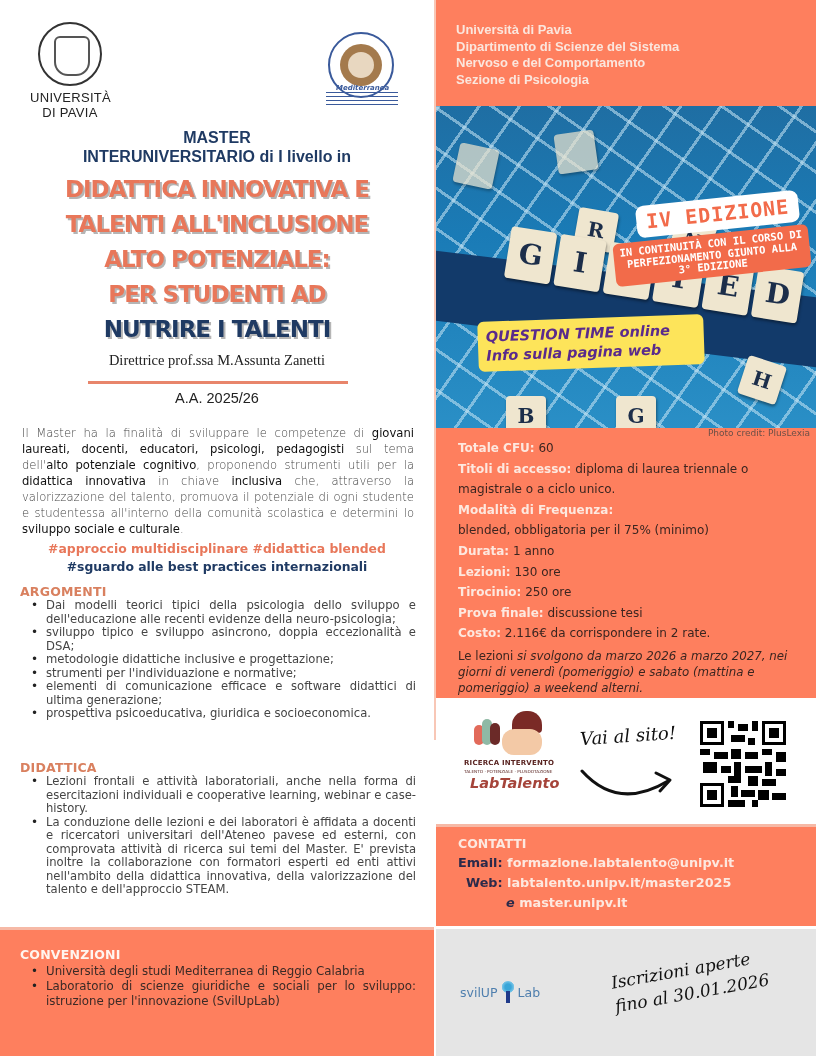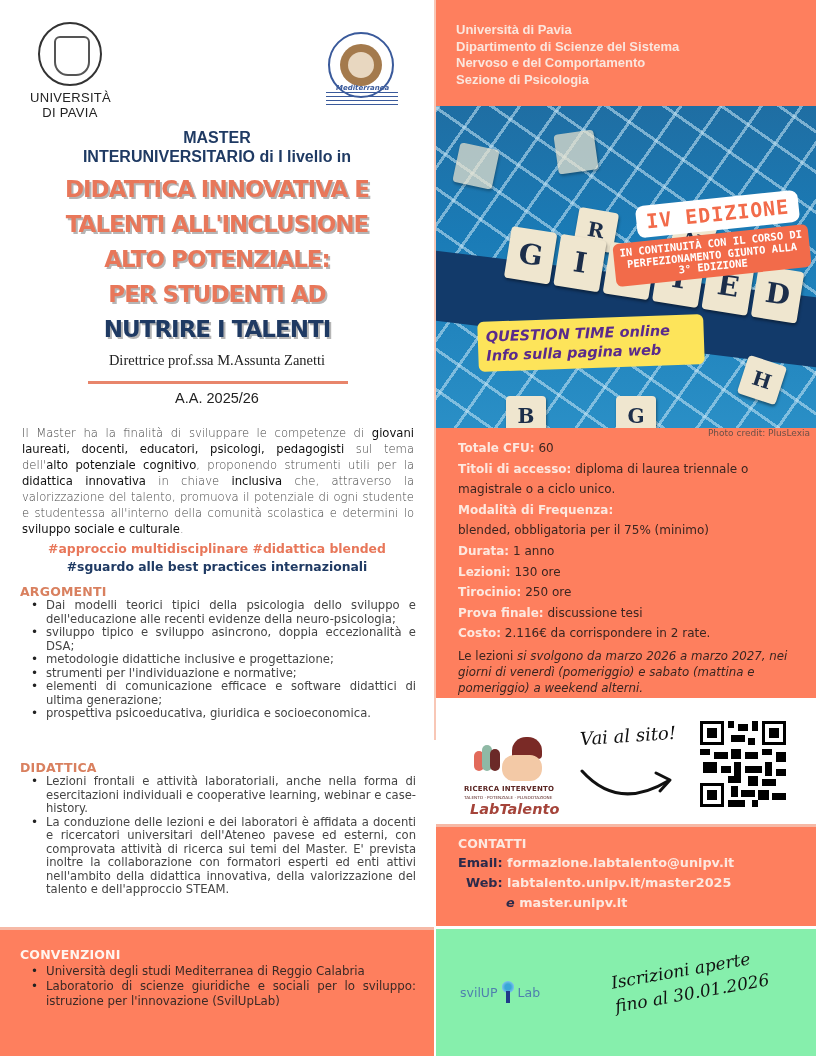--- a/index.html
+++ b/index.html
@@ -67,38 +67,38 @@
   .badge-qt { position: absolute; left: 42px; top: 312px; width: 226px; background: #fde45a; border-radius: 6px; padding: 6px 8px; transform: rotate(-2deg); font-family: "DejaVu Sans", sans-serif; font-style: italic; font-weight: bold; font-size: 14.5px; line-height: 19px; color: #5a2a8c; }
   .credit { position: absolute; right: 6px; top: 428px; font-size: 9px; color: #6b4f47; }
 
   .info { position: absolute; left: 0; top: 428px; width: 380px; height: 270px; background: #fe7f5e; padding: 10px 14px 0 22px; }
   .info .row { font-size: 12px; line-height: 20.6px; color: #3b2520; font-family: "DejaVu Sans", sans-serif; }
   .info .k { font-weight: bold; color: #fde8df; }
   .info .note { font-size: 11.8px; line-height: 16px; color: #3b2520; margin-top: 4px; }
   .info .note i { font-style: italic; }
 
   .lab { position: absolute; left: 0; top: 703px; width: 380px; height: 116px; background: #fff; }
-  .lab-logo { position: absolute; left: 28px; top: 34px; width: 96px; height: 92px; }
+  .lab-logo { position: absolute; left: 28px; top: 8px; width: 96px; height: 92px; }
   .lab-logo .pic { position: absolute; left: 8px; top: 0; width: 80px; height: 46px; }
   .lab-logo .pic span { position: absolute; border-radius: 10px; }
   .lab-logo .t1 { font-size: 7px; font-weight: bold; color: #5a2522; position: absolute; top: 48px; left: 0; letter-spacing: 0.2px; white-space: nowrap; }
   .lab-logo .t2 { font-size: 4.2px; color: #5a2522; position: absolute; top: 58px; left: 0; white-space: nowrap; }
   .lab-logo .t3 { font-size: 14.5px; font-weight: bold; font-style: italic; color: #a5443a; position: absolute; top: 64px; left: 6px; }
   .vai { position: absolute; left: 144px; top: 22px; font-family: "DejaVu Serif", serif; font-style: italic; font-size: 18px; color: #111; transform: rotate(-4deg); }
   .arrow { position: absolute; left: 142px; top: 56px; width: 100px; height: 46px; }
   .qr { position: absolute; left: 264px; top: 18px; width: 86px; height: 86px; background: #fff; }
 
   .contact { position: absolute; left: 0; top: 824px; width: 380px; height: 102px; background: #fe7f5e; border-top: 3px solid #f6b9a6; padding: 8px 0 0 22px; }
   .contact .h { font-weight: bold; font-size: 12.5px; color: #fde8df; line-height: 18px; }
   .contact .line { font-weight: bold; font-size: 12.8px; line-height: 20px; white-space: nowrap; }
   .contact .lbl { color: #2b2a4a; }
   .contact .val { color: #fde8df; }
   .contact .e { color: #2b2a4a; font-style: italic; }
 
-  .bottom { position: absolute; left: 0; top: 929px; width: 380px; height: 127px; background: #86efac; }
+  .bottom { position: absolute; left: 0; top: 929px; width: 380px; height: 127px; background: #e5e5e5; }
   .svilup { position: absolute; left: 24px; top: 52px; font-size: 12.5px; color: #4f7fae; }
   .svilup .tree { display: inline-block; width: 16px; height: 22px; vertical-align: -6px; position: relative; margin: 0 2px; }
   .svilup .tree::before { content: ""; position: absolute; left: 0; top: 0; width: 16px; height: 12px; border-radius: 50%; background: radial-gradient(circle, #3aa6d8 30%, #7cc6e8 60%, transparent 62%); }
   .svilup .tree::after { content: ""; position: absolute; left: 6px; top: 10px; width: 4px; height: 12px; background: #1f3a8a; }
   .iscr { position: absolute; left: 176px; top: 28px; font-family: "DejaVu Serif", serif; font-style: italic; font-size: 17px; line-height: 24px; color: #111; transform: rotate(-10deg); }
 </style>
 </head>
 <body>
 
 <div class="left">

